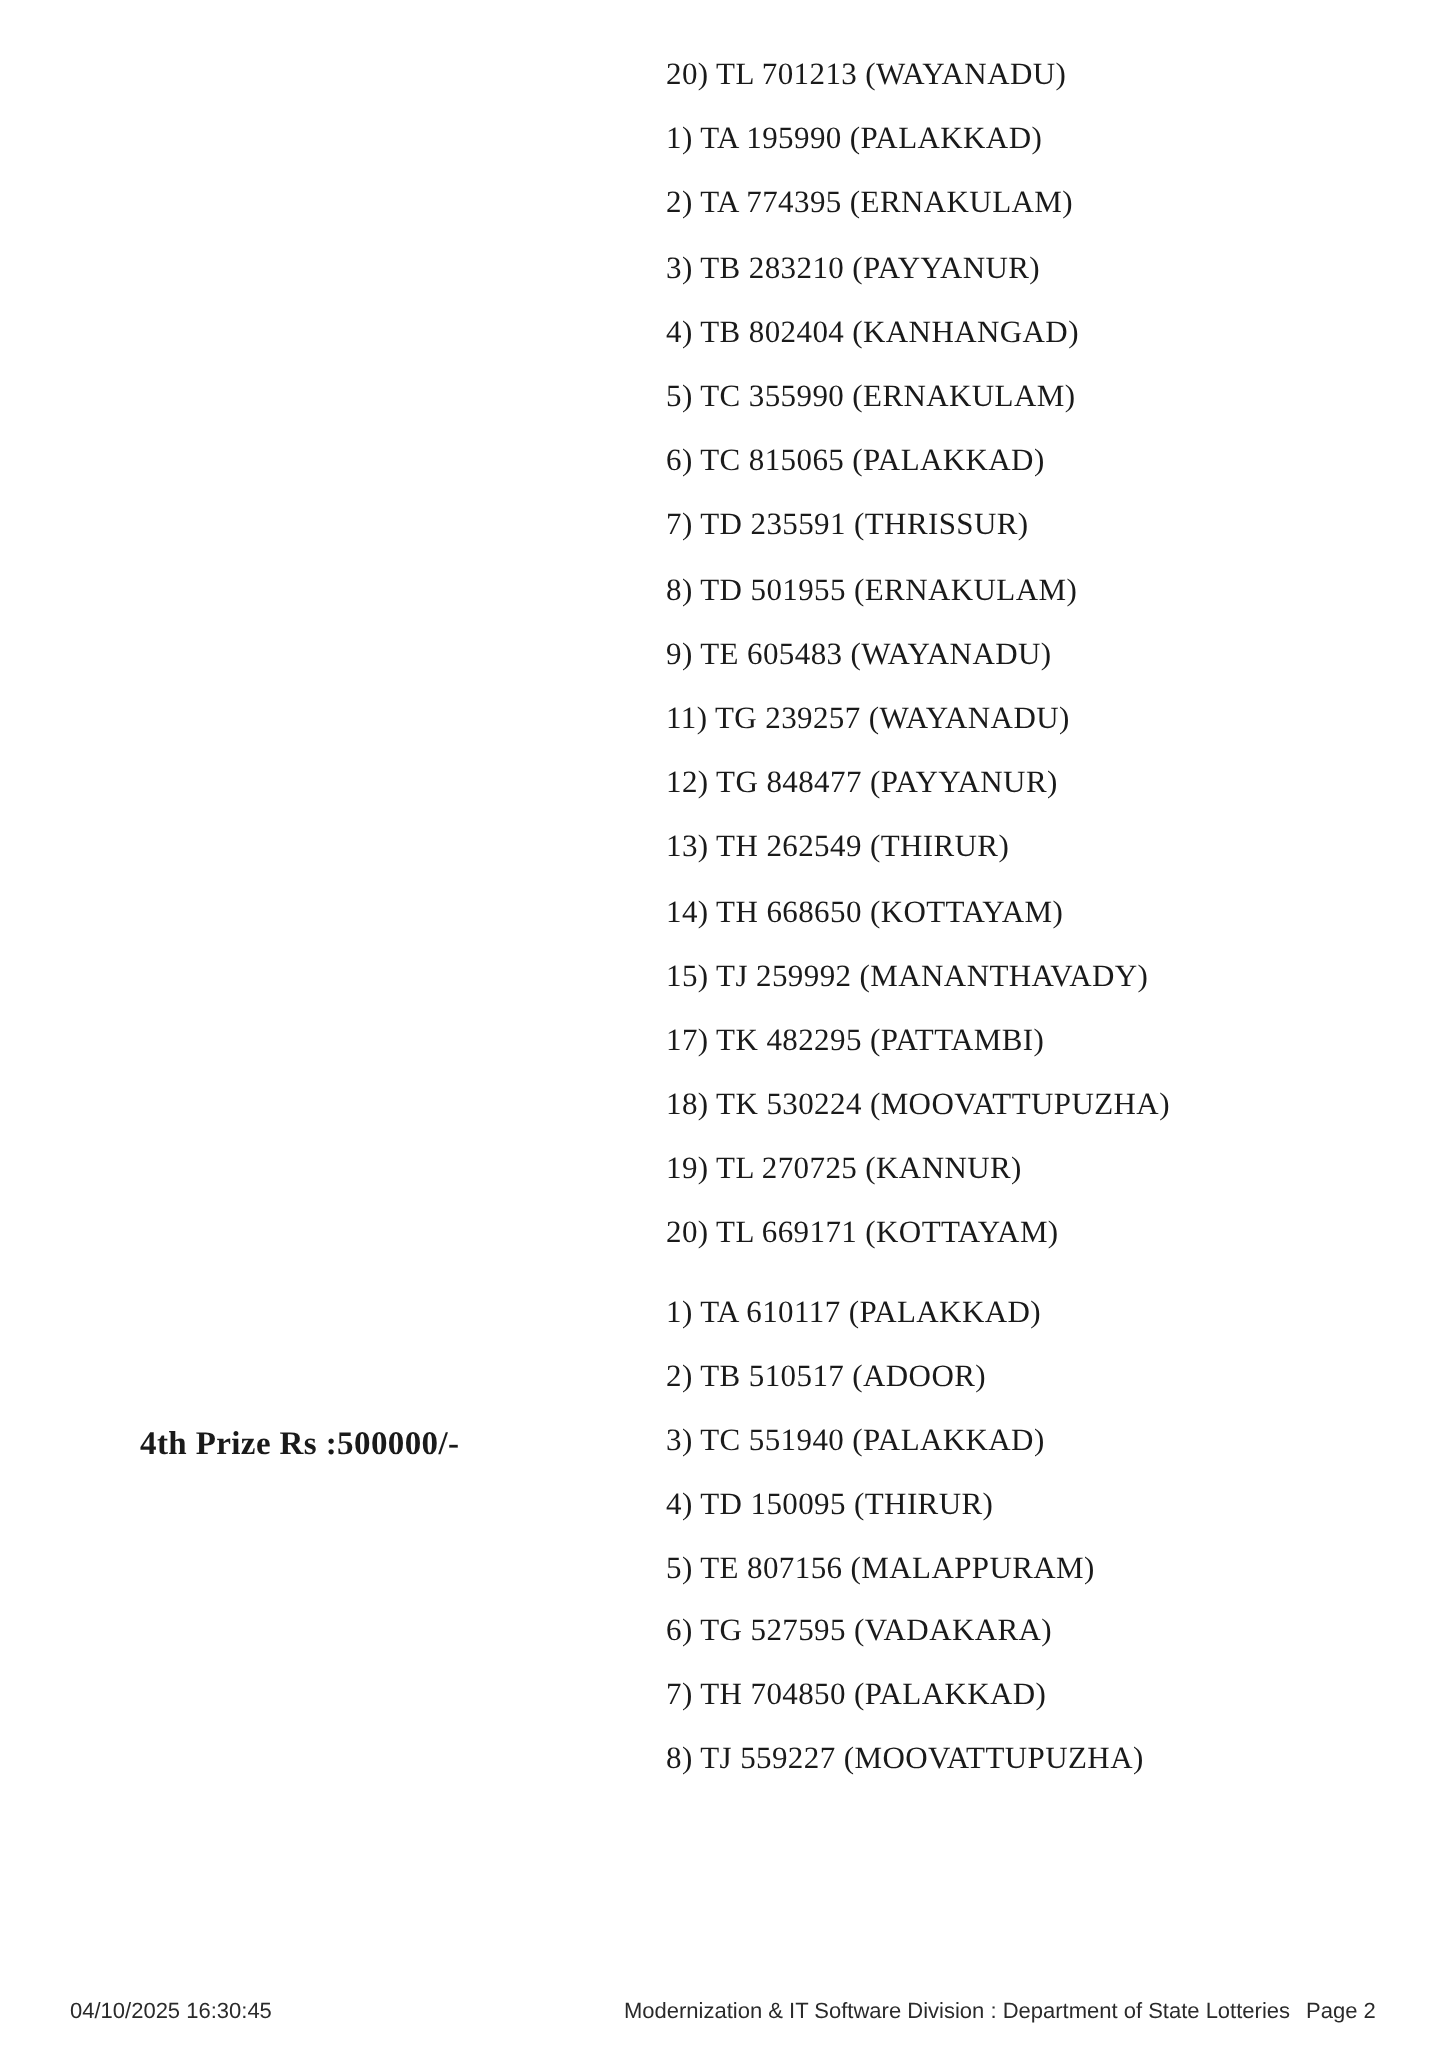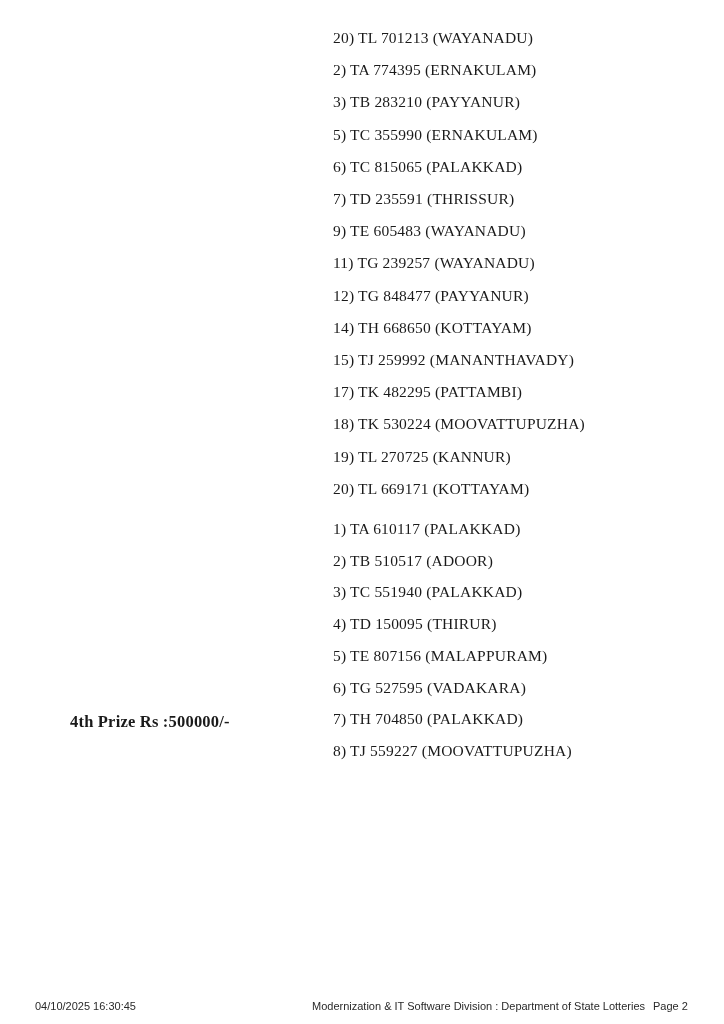--- a/index.html
+++ b/index.html
@@ -70,28 +70,32 @@
 
 <div class="page">
 
   <div class="tier-label tier-label-4th">4th Prize Rs :500000/-</div>
 
   <div class="content">
 
     <div class="entry">20) TL 701213 (WAYANADU)</div>
 
     <div class="section3">
+      <div class="entry">1) TA 195990 (PALAKKAD)</div>
       <div class="entry">2) TA 774395 (ERNAKULAM)</div>
       <div class="entry">3) TB 283210 (PAYYANUR)</div>
+      <div class="entry">4) TB 802404 (KANHANGAD)</div>
       <div class="entry">5) TC 355990 (ERNAKULAM)</div>
       <div class="entry">6) TC 815065 (PALAKKAD)</div>
       <div class="entry">7) TD 235591 (THRISSUR)</div>
+      <div class="entry">8) TD 501955 (ERNAKULAM)</div>
       <div class="entry">9) TE 605483 (WAYANADU)</div>
       <div class="entry">11) TG 239257 (WAYANADU)</div>
       <div class="entry">12) TG 848477 (PAYYANUR)</div>
+      <div class="entry">13) TH 262549 (THIRUR)</div>
       <div class="entry">14) TH 668650 (KOTTAYAM)</div>
       <div class="entry">15) TJ 259992 (MANANTHAVADY)</div>
       <div class="entry">17) TK 482295 (PATTAMBI)</div>
       <div class="entry">18) TK 530224 (MOOVATTUPUZHA)</div>
       <div class="entry">19) TL 270725 (KANNUR)</div>
       <div class="entry">20) TL 669171 (KOTTAYAM)</div>
     </div>
 
     <div class="section4">
       <div class="entry">1) TA 610117 (PALAKKAD)</div>

